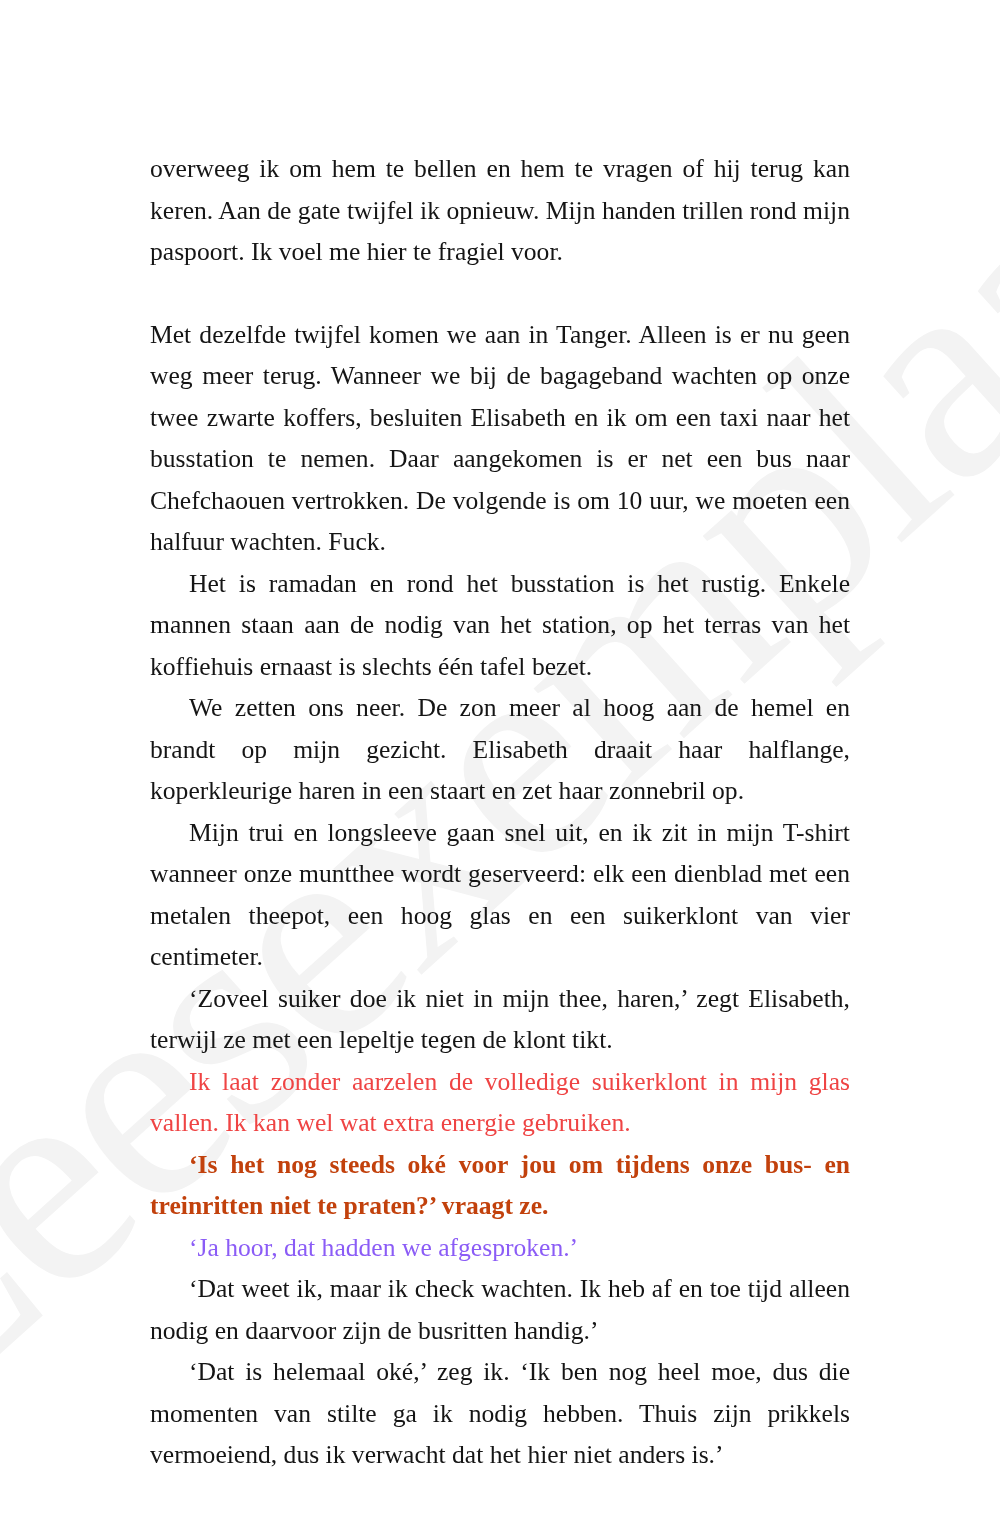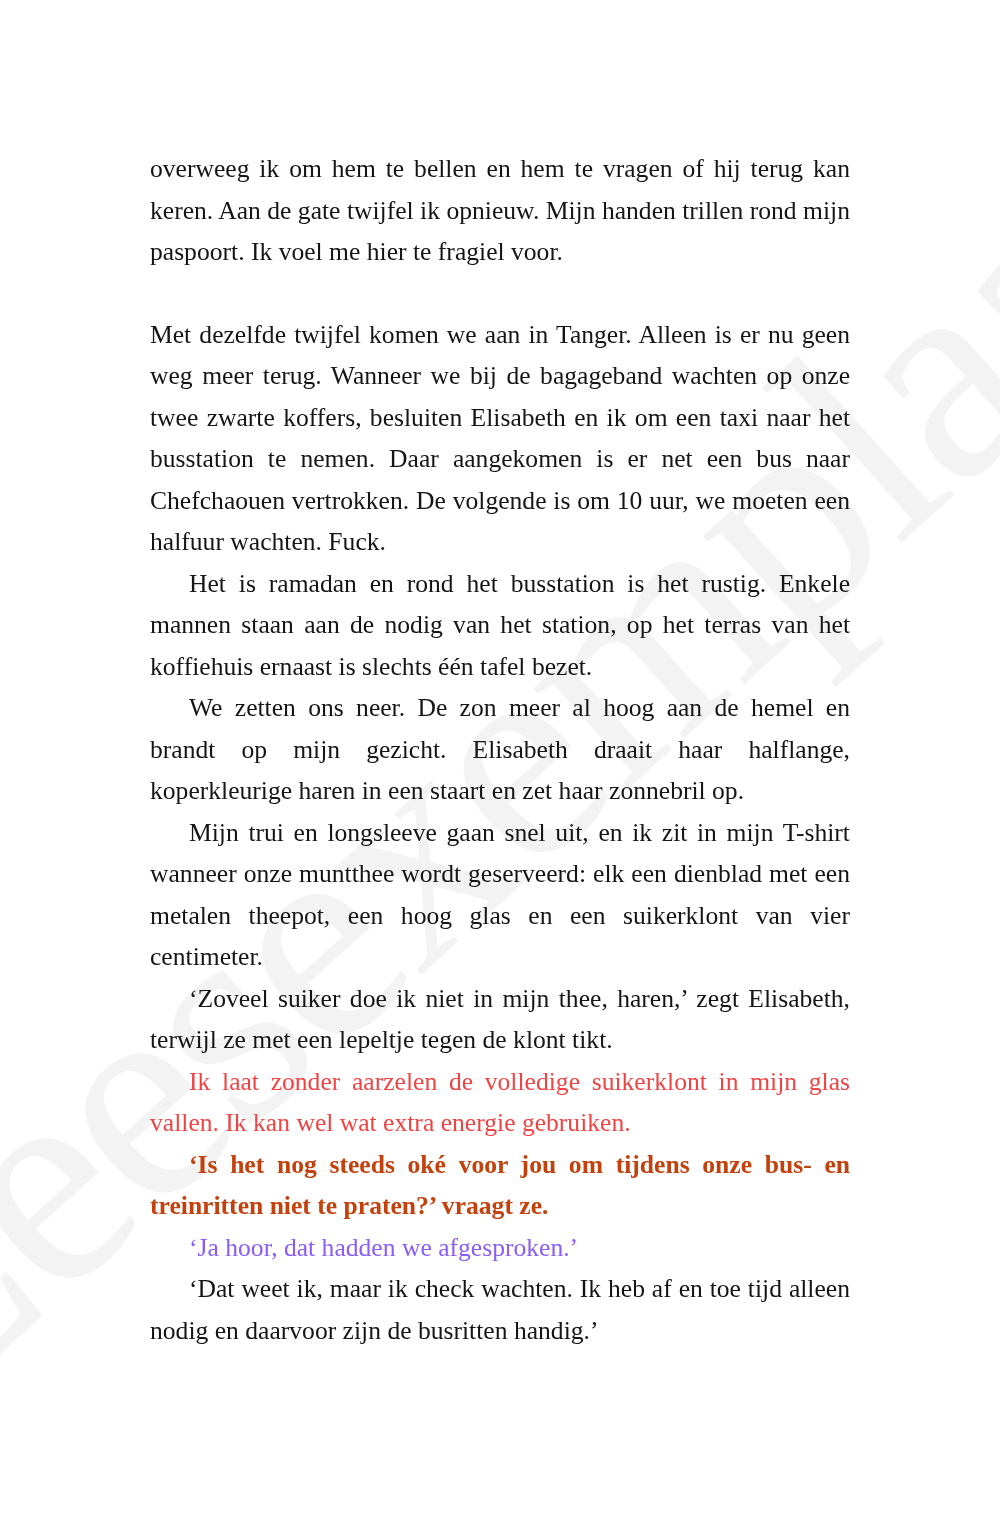--- a/index.html
+++ b/index.html
@@ -100,16 +100,17 @@
       <p class="para" style="color: rgb(21, 21, 21);">overweeg ik om hem te bellen en hem te vragen of hij terug kan keren. Aan de gate twijfel ik opnieuw. Mijn handen trillen rond mijn paspoort. Ik voel me hier te fragiel voor.</p>
       <p class="para gap-before" style="color: rgb(21, 21, 21);">Met dezelfde twijfel komen we aan in Tanger. Alleen is er nu geen weg meer terug. Wanneer we bij de bagageband wachten op onze twee zwarte koffers, besluiten Elisabeth en ik om een taxi naar het busstation te nemen. Daar aangekomen is er net een bus naar Chefchaouen vertrokken. De volgende is om 10 uur, we moeten een halfuur wachten. Fuck.</p>
       <p class="para indent" style="color: rgb(21, 21, 21);">Het is ramadan en rond het busstation is het rustig. Enkele mannen staan aan de nodig van het station, op het terras van het koffiehuis ernaast is slechts één tafel bezet.</p>
       <p class="para indent" style="color: rgb(21, 21, 21);">We zetten ons neer. De zon meer al hoog aan de hemel en brandt op mijn gezicht. Elisabeth draait haar halflange, koperkleurige haren in een staart en zet haar zonnebril op.</p>
       <p class="para indent" style="color: rgb(21, 21, 21);">Mijn trui en longsleeve gaan snel uit, en ik zit in mijn T-shirt wanneer onze muntthee wordt geserveerd: elk een dienblad met een metalen theepot, een hoog glas en een suikerklont van vier centimeter.</p>
       <p class="para indent" style="color: rgb(21, 21, 21);">‘Zoveel suiker doe ik niet in mijn thee, haren,’ zegt Elisabeth, terwijl ze met een lepeltje tegen de klont tikt.</p>
       <p class="para indent" style="color: #ef4444;">Ik laat zonder aarzelen de volledige suikerklont in mijn glas vallen. Ik kan wel wat extra energie gebruiken.</p>
       <p class="para indent" style="color: #c2410c; font-weight: bold;">‘Is het nog steeds oké voor jou om tijdens onze bus- en treinritten niet te praten?’ vraagt ze.</p>
       <p class="para indent" style="color: #8b5cf6;">‘Ja hoor, dat hadden we afgesproken.’</p>
       <p class="para indent" style="color: rgb(21, 21, 21);">‘Dat weet ik, maar ik check wachten. Ik heb af en toe tijd alleen nodig en daarvoor zijn de busritten handig.’</p>
+      <p class="para indent" style="color: rgb(21, 21, 21);">‘Dat is helemaal oké,’ zeg ik. ‘Ik ben nog heel moe, dus die momenten van stilte ga ik nodig hebben. Thuis zijn prikkels vermoeiend, dus ik verwacht dat het hier niet anders is.’</p>
     </div>
 
 
 </div>
 
 </body></html>

